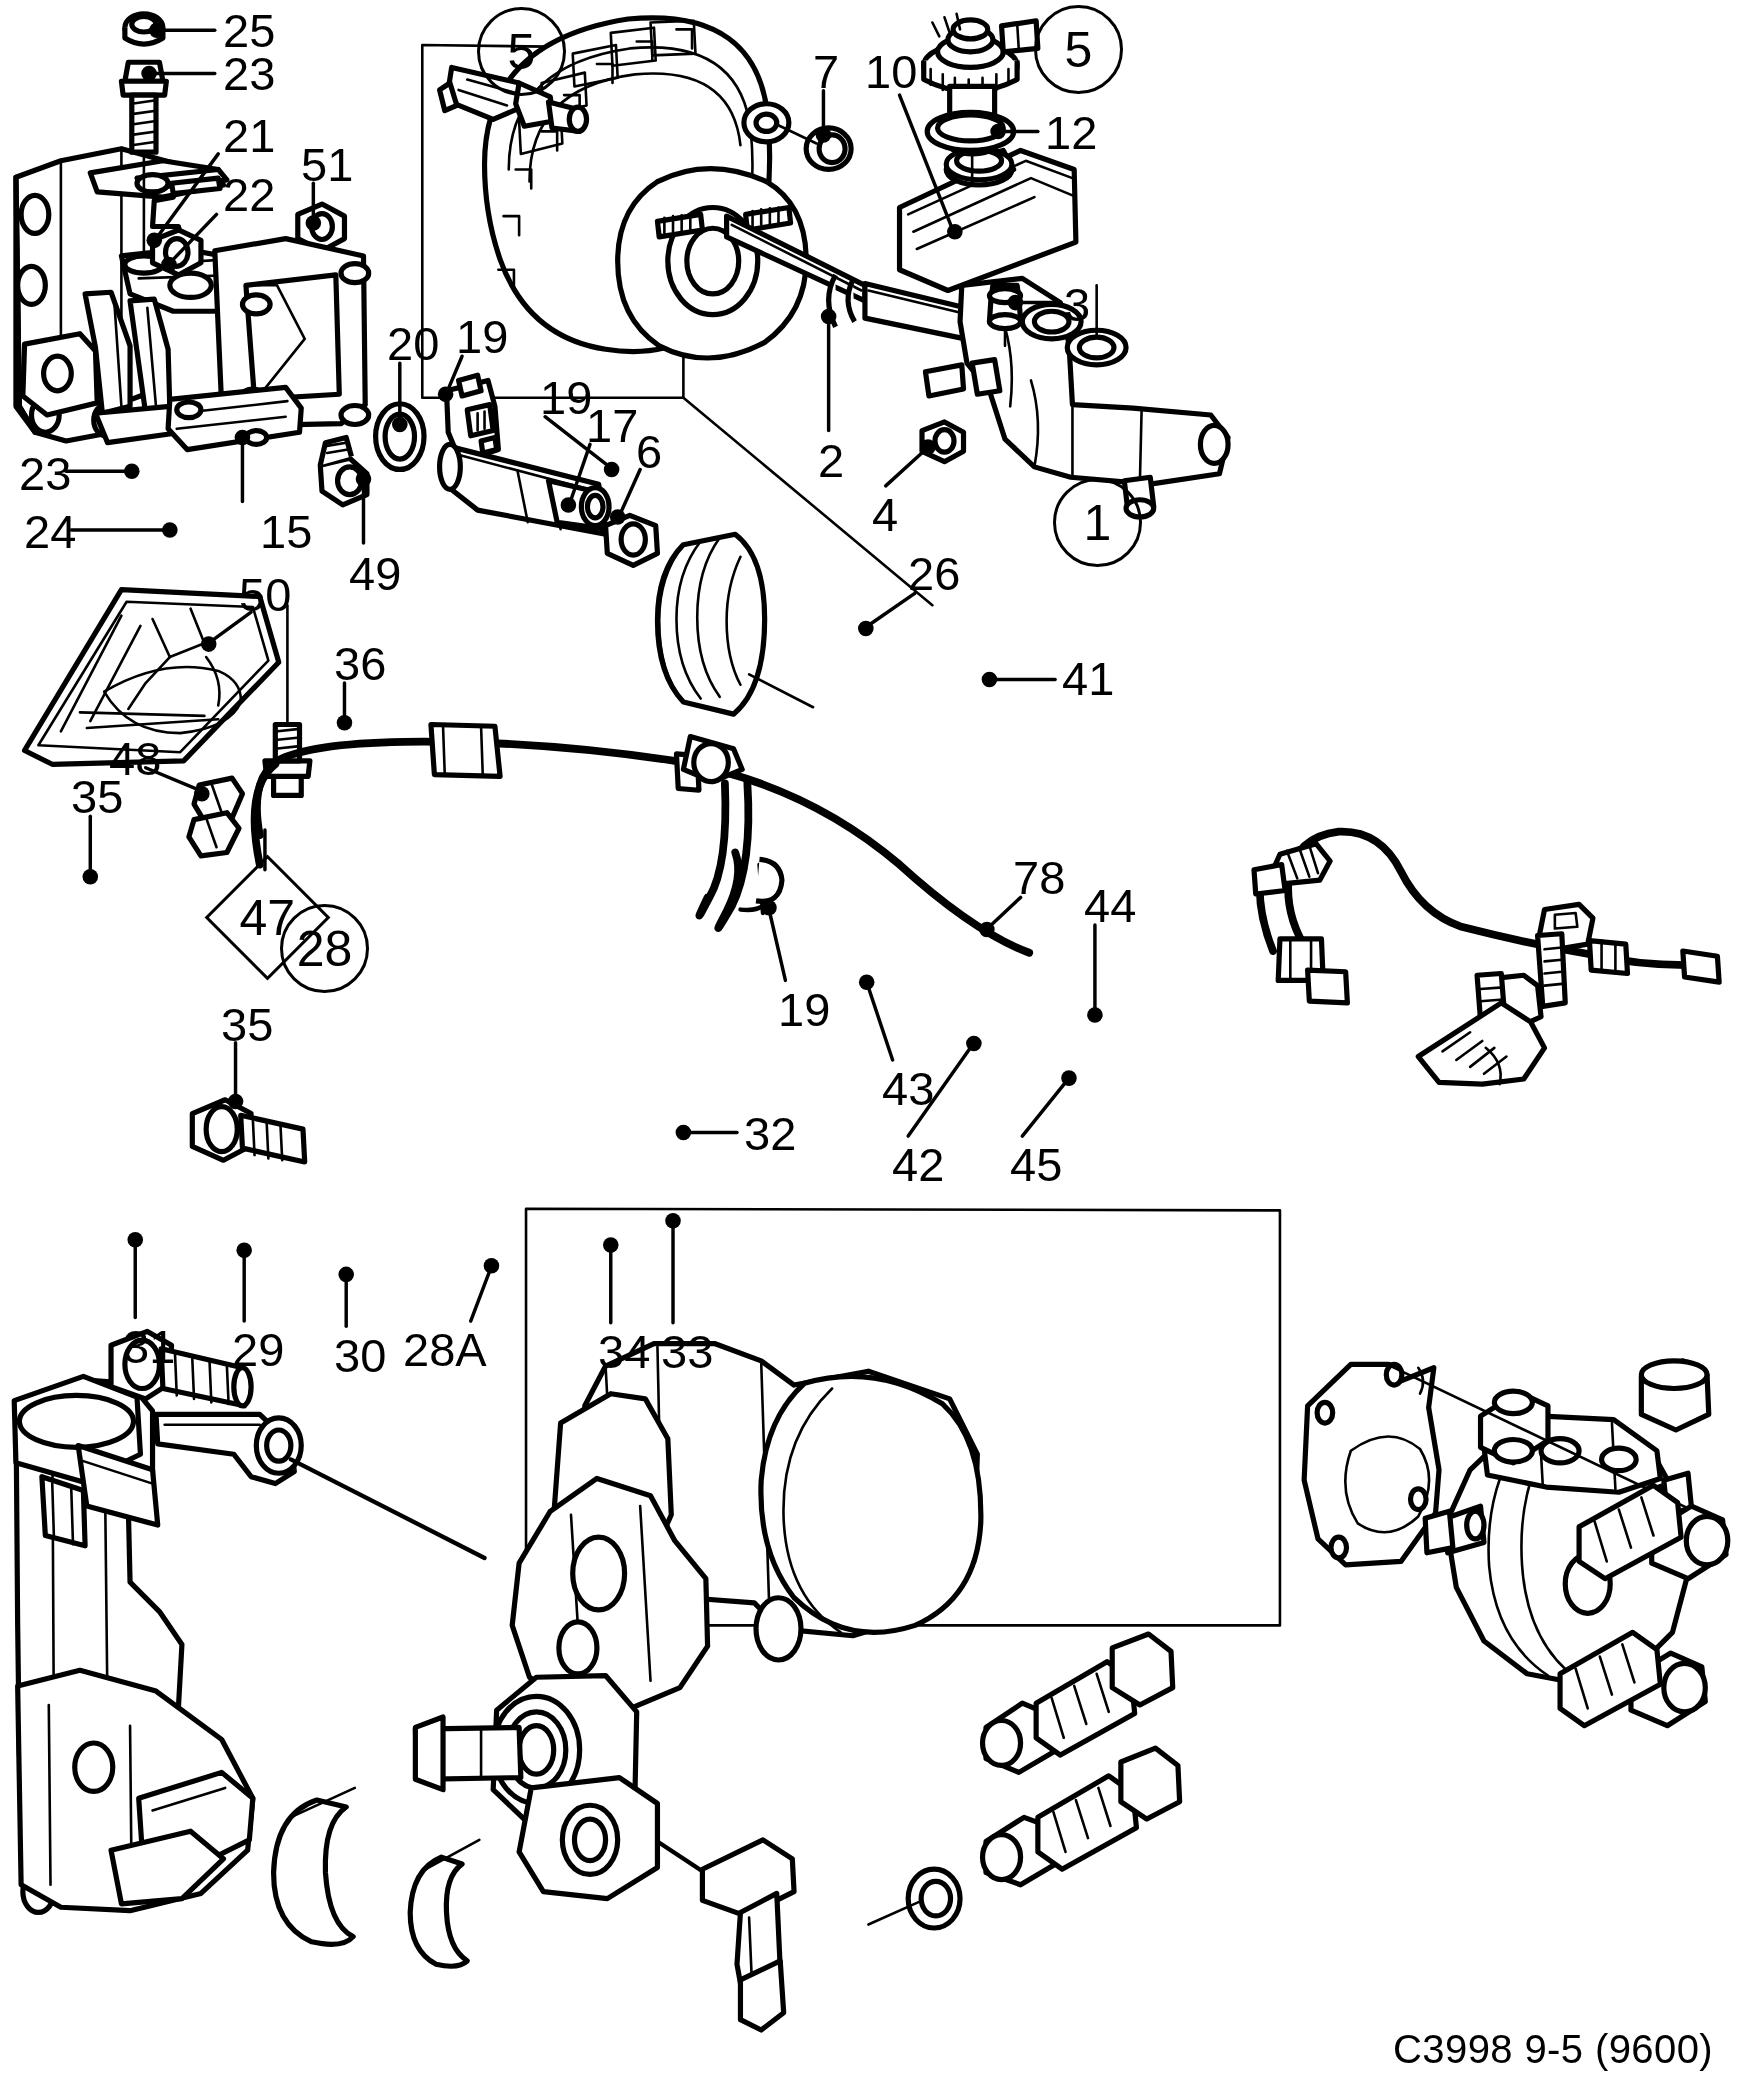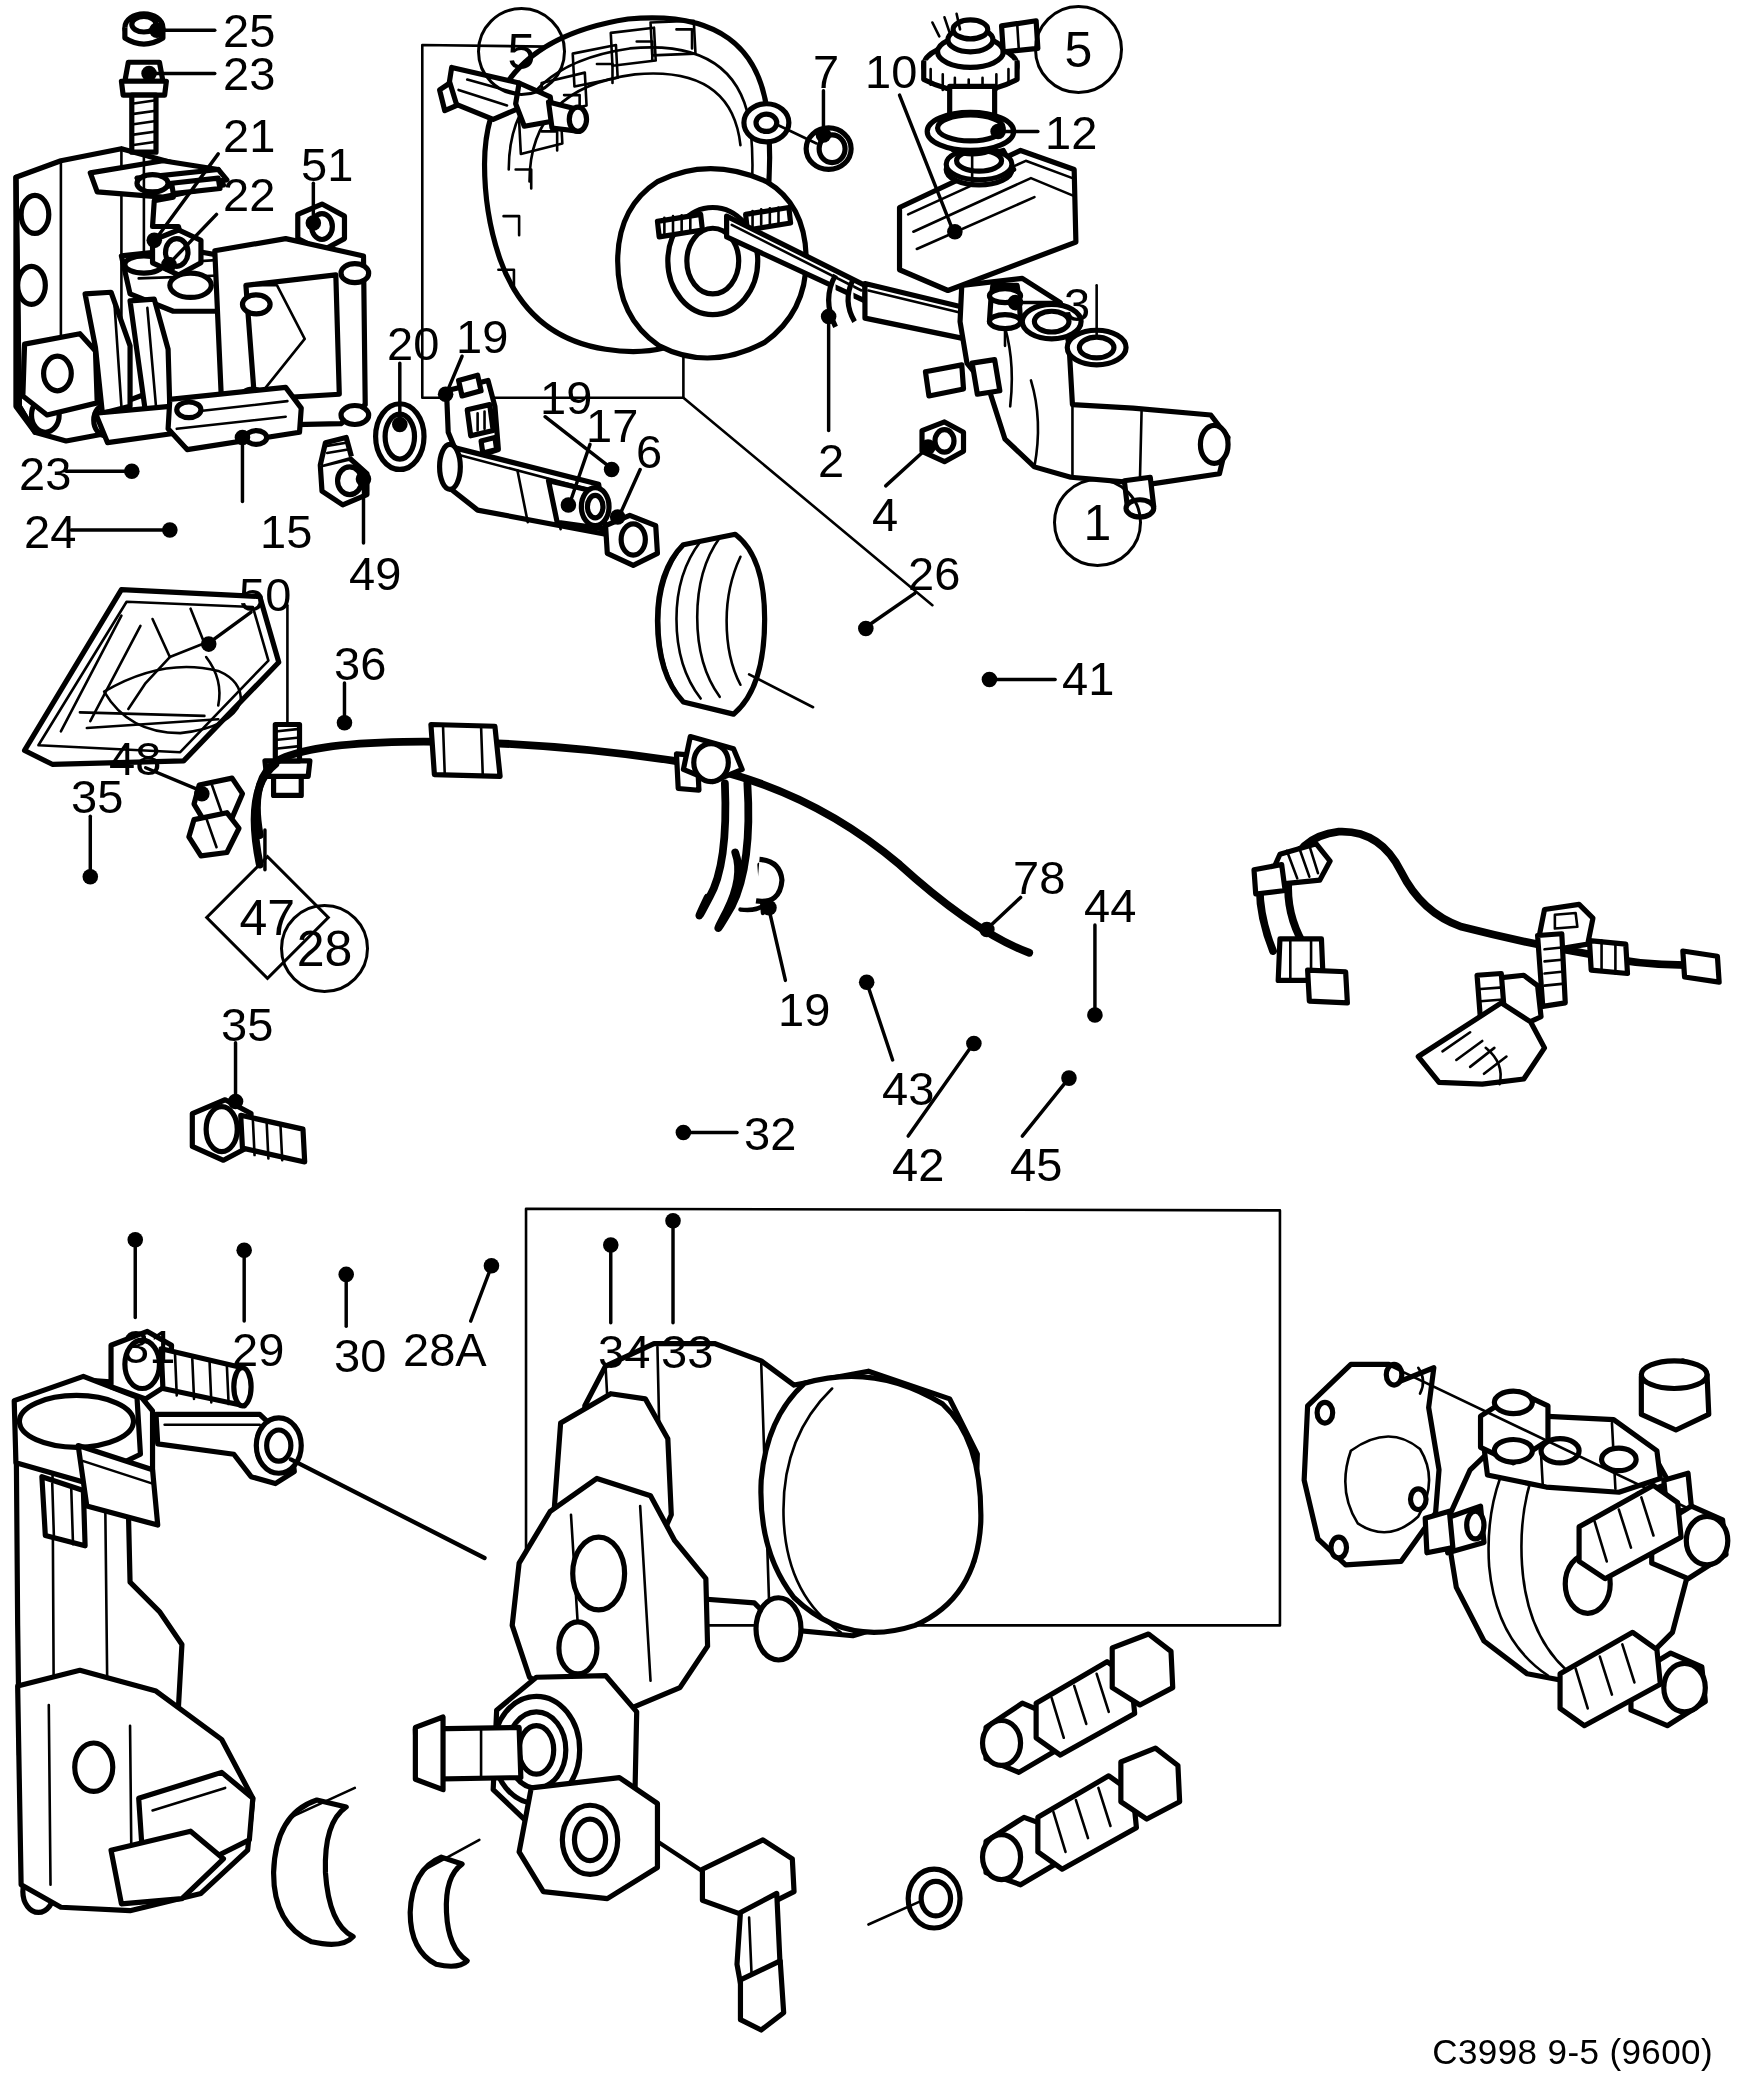--- a/index.html
+++ b/index.html
@@ -54,21 +54,21 @@
     border: 3.5px solid #000;
     transform: rotate(45deg);
   }
   .callout.diamond > span {
     transform: rotate(-45deg);
   }
   #footer {
     position: absolute;
     right: 29px;
     bottom: 22.5px;
-    font-size: 35px;
+    font-size: 40px;
     color: #000;
     letter-spacing: 0.4px;
     white-space: nowrap;
   }
 </style>
 </head>
 <body>
 
 <div id="sheet">
 

